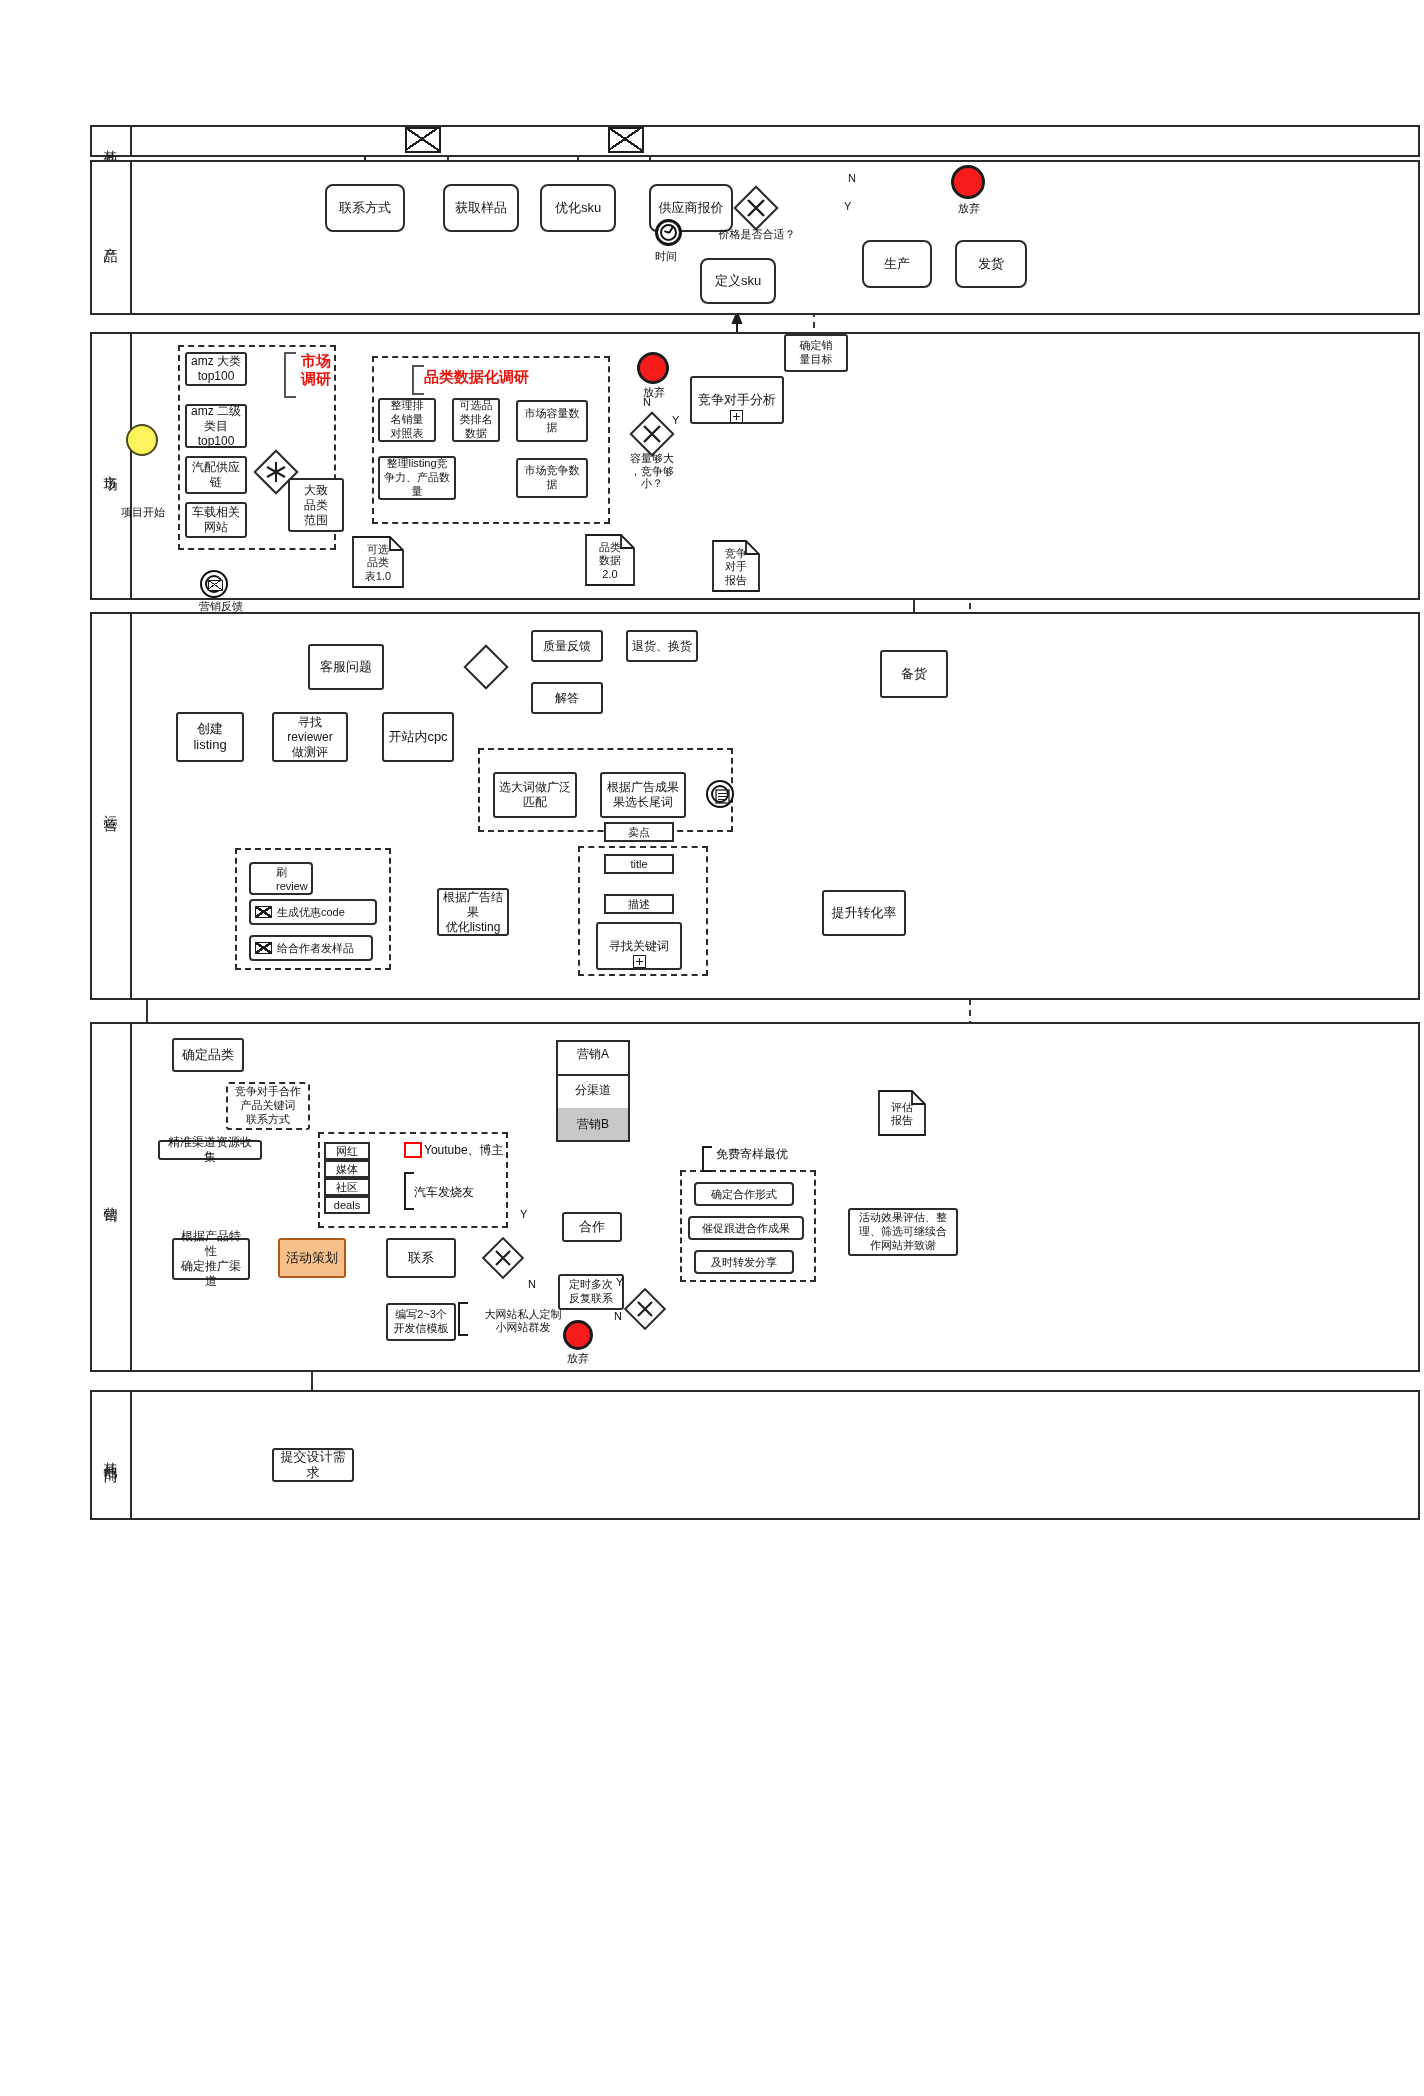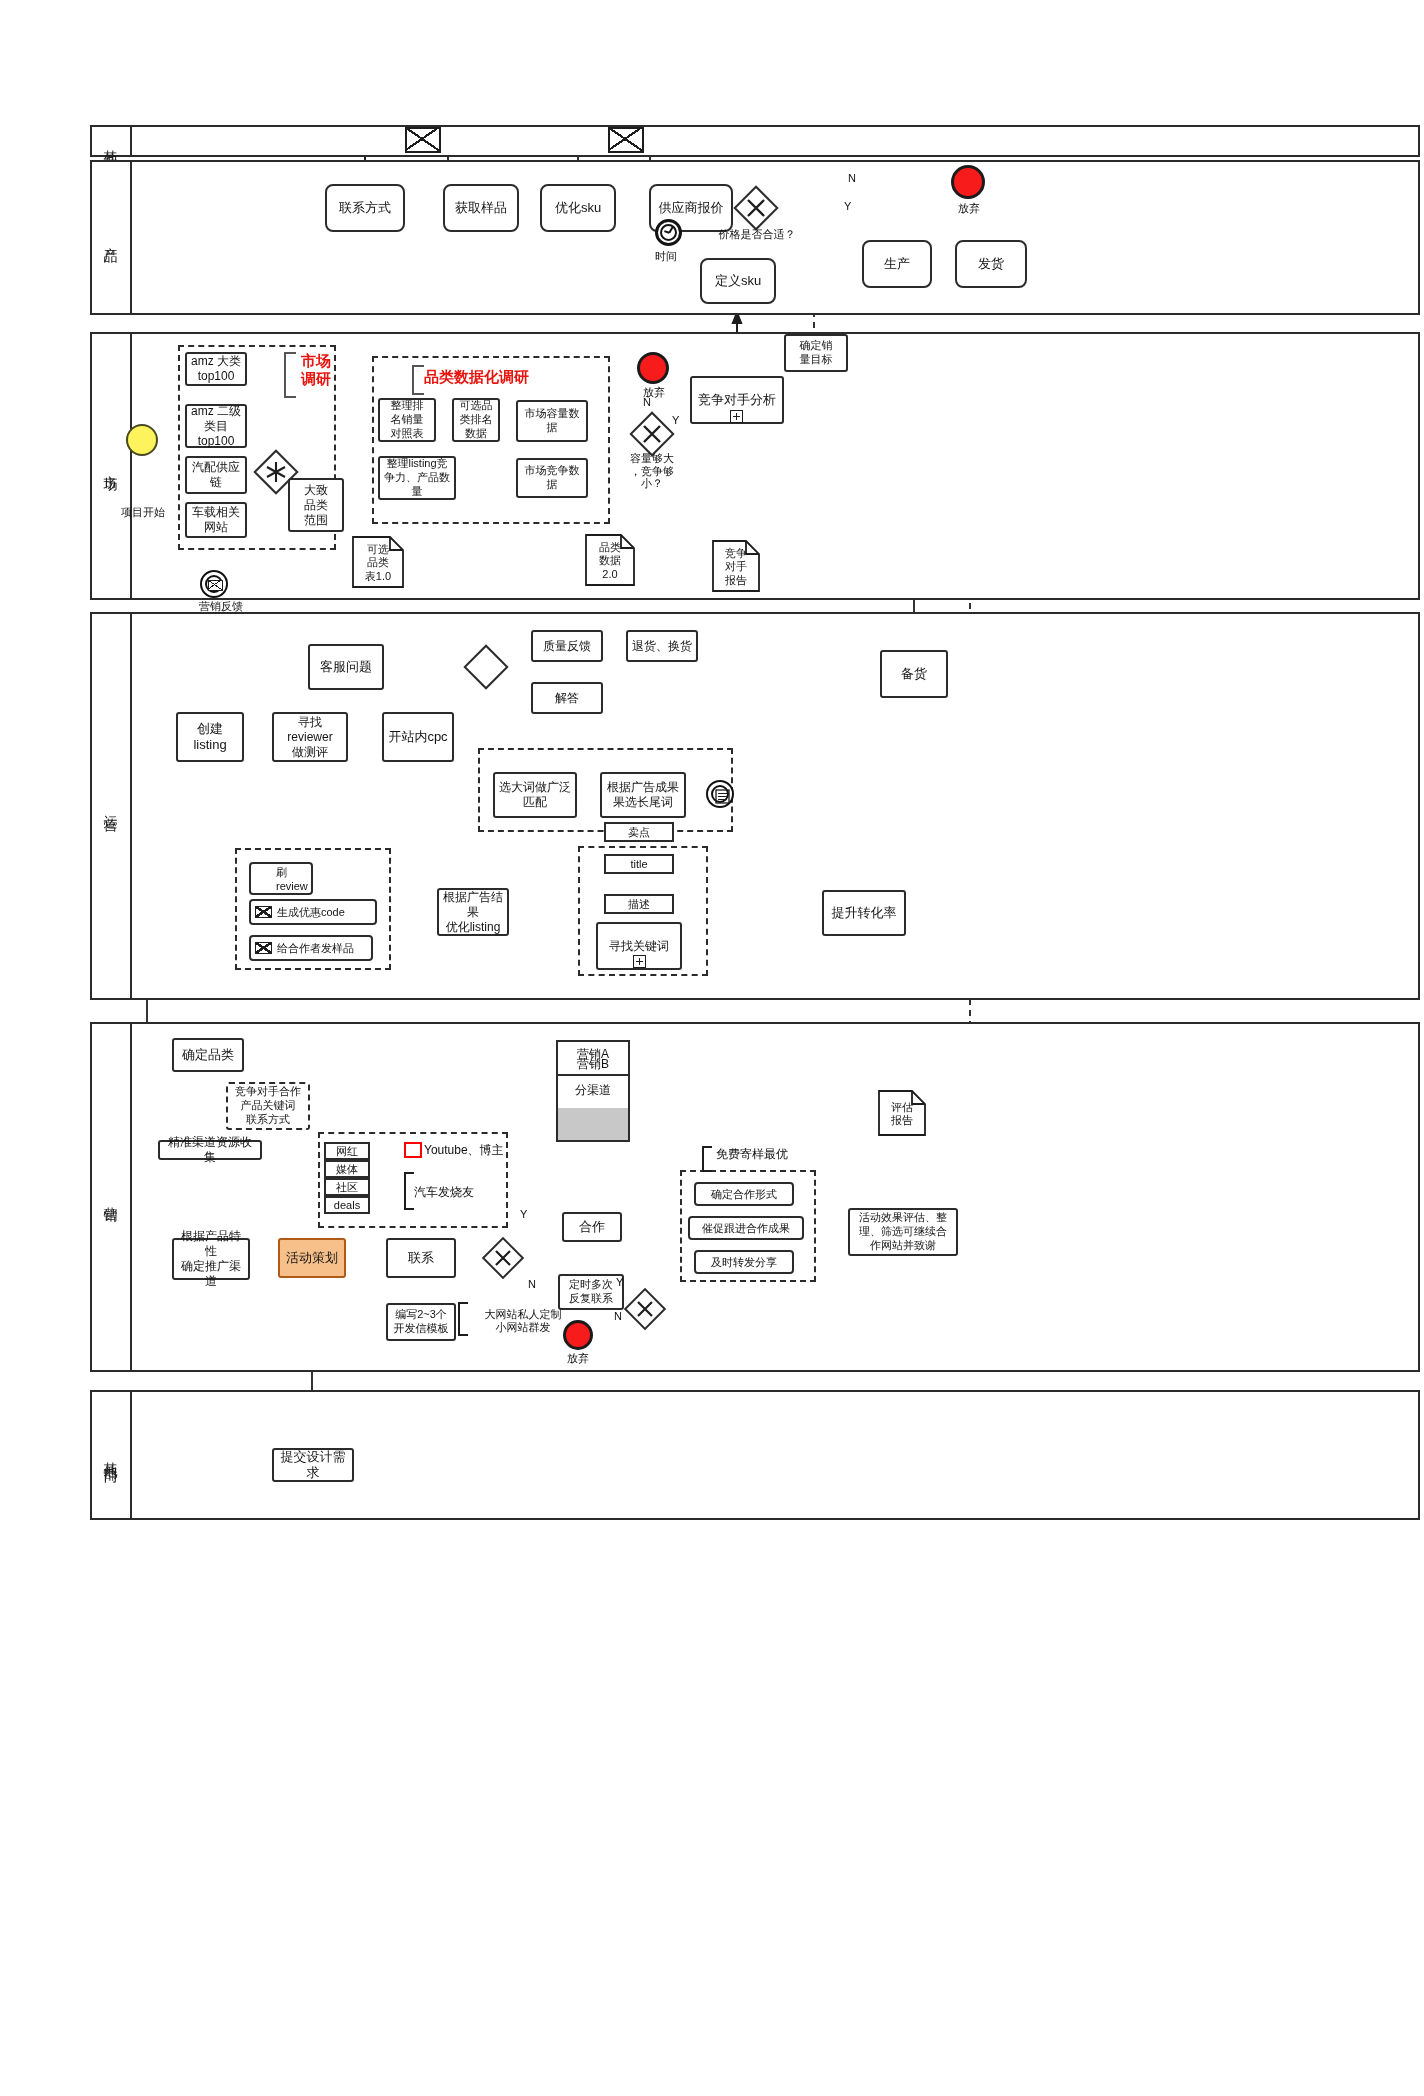--- a/index.html
+++ b/index.html
@@ -413,21 +413,21 @@
   <div class="lbl" style="left:414px;top:1186px;font-size:12px;">汽车发烧友</div>
   <div class="brk" style="left:404px;top:1172px;width:8px;height:34px;border-color:#1d1d1d;"></div>
 
   <div class="tbl" style="left:556px;top:1040px;width:74px;height:102px;">
     <div class="r" style="top:32px;"></div>
     <div class="r" style="top:66px;"></div>
   </div>
   <div class="lbl" style="left:556px;top:1048px;width:74px;font-size:12px;">营销A</div>
   <div class="lbl" style="left:556px;top:1084px;width:74px;font-size:12px;">分渠道</div>
   <div style="position:absolute;left:558px;top:1108px;width:70px;height:32px;background:#c8c8c8;"></div>
-  <div class="lbl" style="left:556px;top:1058px;width:74px;font-size:12px;">营销B</div>
+  <div class="lbl" style="left:556px;top:1118px;width:74px;font-size:12px;">营销B</div>
 
   <div class="task sq small" style="left:172px;top:1238px;width:78px;height:42px;white-space:pre-line;">根据产品特性
 确定推广渠道</div>
   <div class="task sq orange" style="left:278px;top:1238px;width:68px;height:40px;">活动策划</div>
   <div class="task sq" style="left:386px;top:1238px;width:70px;height:40px;">联系</div>
 
   <div class="gw" style="left:488px;top:1243px;width:30px;height:30px;"></div>
   <svg class="gwx" style="left:488px;top:1243px;width:30px;height:30px;">
     <path d="M8,8 L22,22 M22,8 L8,22" stroke="#1d1d1d" stroke-width="2.2" fill="none"></path>
   </svg>

